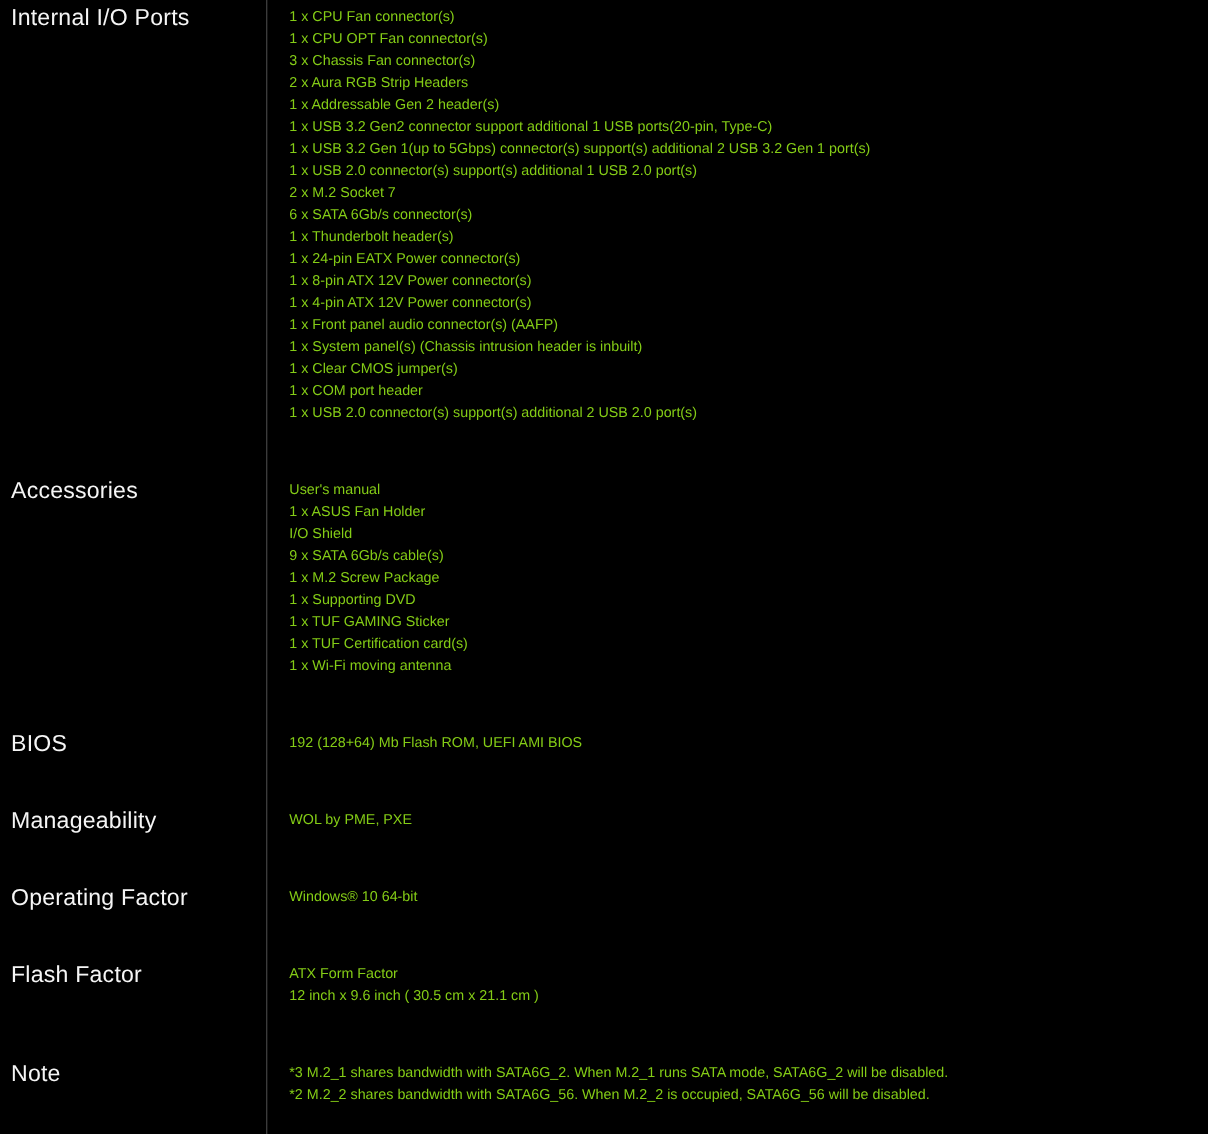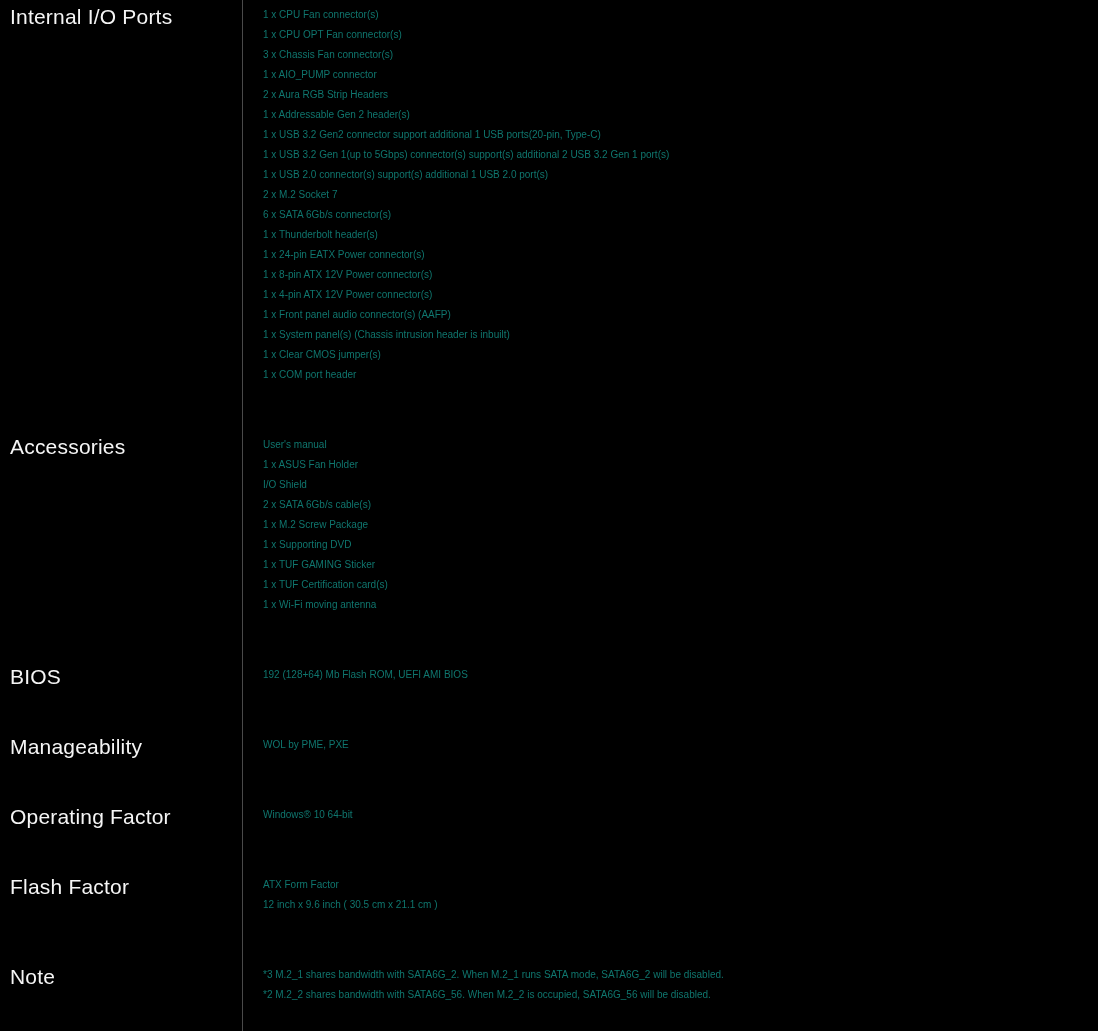--- a/index.html
+++ b/index.html
@@ -48,63 +48,63 @@
     font-size: 21px;
     line-height: 20px;
     letter-spacing: 0.2px;
     position: relative;
     top: 2px;
     white-space: nowrap;
   }
   .spec-content {
     box-sizing: border-box;
     padding-left: 21px;
-    color: #0f766e;
-    font-size: 10px;
+    color: #84cc16;
+    font-size: 13px;
     line-height: 20px;
   }
   .spec-line {
     white-space: nowrap;
   }
 </style>
 </head>
 <body>
 
 <div class="spec-table">
     <div class="spec-row">
       <div class="spec-label">Internal I/O Ports</div>
       <div class="spec-content">
         <div class="spec-line">1 x CPU Fan connector(s)</div>
         <div class="spec-line">1 x CPU OPT Fan connector(s)</div>
         <div class="spec-line">3 x Chassis Fan connector(s)</div>
-        <div class="spec-line">1 x AIO_PUMP connector</div>
         <div class="spec-line">2 x Aura RGB Strip Headers</div>
         <div class="spec-line">1 x Addressable Gen 2 header(s)</div>
         <div class="spec-line">1 x USB 3.2 Gen2 connector support additional 1 USB ports(20-pin, Type-C)</div>
         <div class="spec-line">1 x USB 3.2 Gen 1(up to 5Gbps) connector(s) support(s) additional 2 USB 3.2 Gen 1 port(s)</div>
         <div class="spec-line">1 x USB 2.0 connector(s) support(s) additional 1 USB 2.0 port(s)</div>
         <div class="spec-line">2 x M.2 Socket 7</div>
         <div class="spec-line">6 x SATA 6Gb/s connector(s)</div>
         <div class="spec-line">1 x Thunderbolt header(s)</div>
         <div class="spec-line">1 x 24-pin EATX Power connector(s)</div>
         <div class="spec-line">1 x 8-pin ATX 12V Power connector(s)</div>
         <div class="spec-line">1 x 4-pin ATX 12V Power connector(s)</div>
         <div class="spec-line">1 x Front panel audio connector(s) (AAFP)</div>
         <div class="spec-line">1 x System panel(s) (Chassis intrusion header is inbuilt)</div>
         <div class="spec-line">1 x Clear CMOS jumper(s)</div>
         <div class="spec-line">1 x COM port header</div>
+        <div class="spec-line">1 x USB 2.0 connector(s) support(s) additional 2 USB 2.0 port(s)</div>
       </div>
     </div>
     <div class="spec-row">
       <div class="spec-label">Accessories</div>
       <div class="spec-content">
         <div class="spec-line">User's manual</div>
         <div class="spec-line">1 x ASUS Fan Holder</div>
         <div class="spec-line">I/O Shield</div>
-        <div class="spec-line">2 x SATA 6Gb/s cable(s)</div>
+        <div class="spec-line">9 x SATA 6Gb/s cable(s)</div>
         <div class="spec-line">1 x M.2 Screw Package</div>
         <div class="spec-line">1 x Supporting DVD</div>
         <div class="spec-line">1 x TUF GAMING Sticker</div>
         <div class="spec-line">1 x TUF Certification card(s)</div>
         <div class="spec-line">1 x Wi-Fi moving antenna</div>
       </div>
     </div>
     <div class="spec-row">
       <div class="spec-label">BIOS</div>
       <div class="spec-content">

